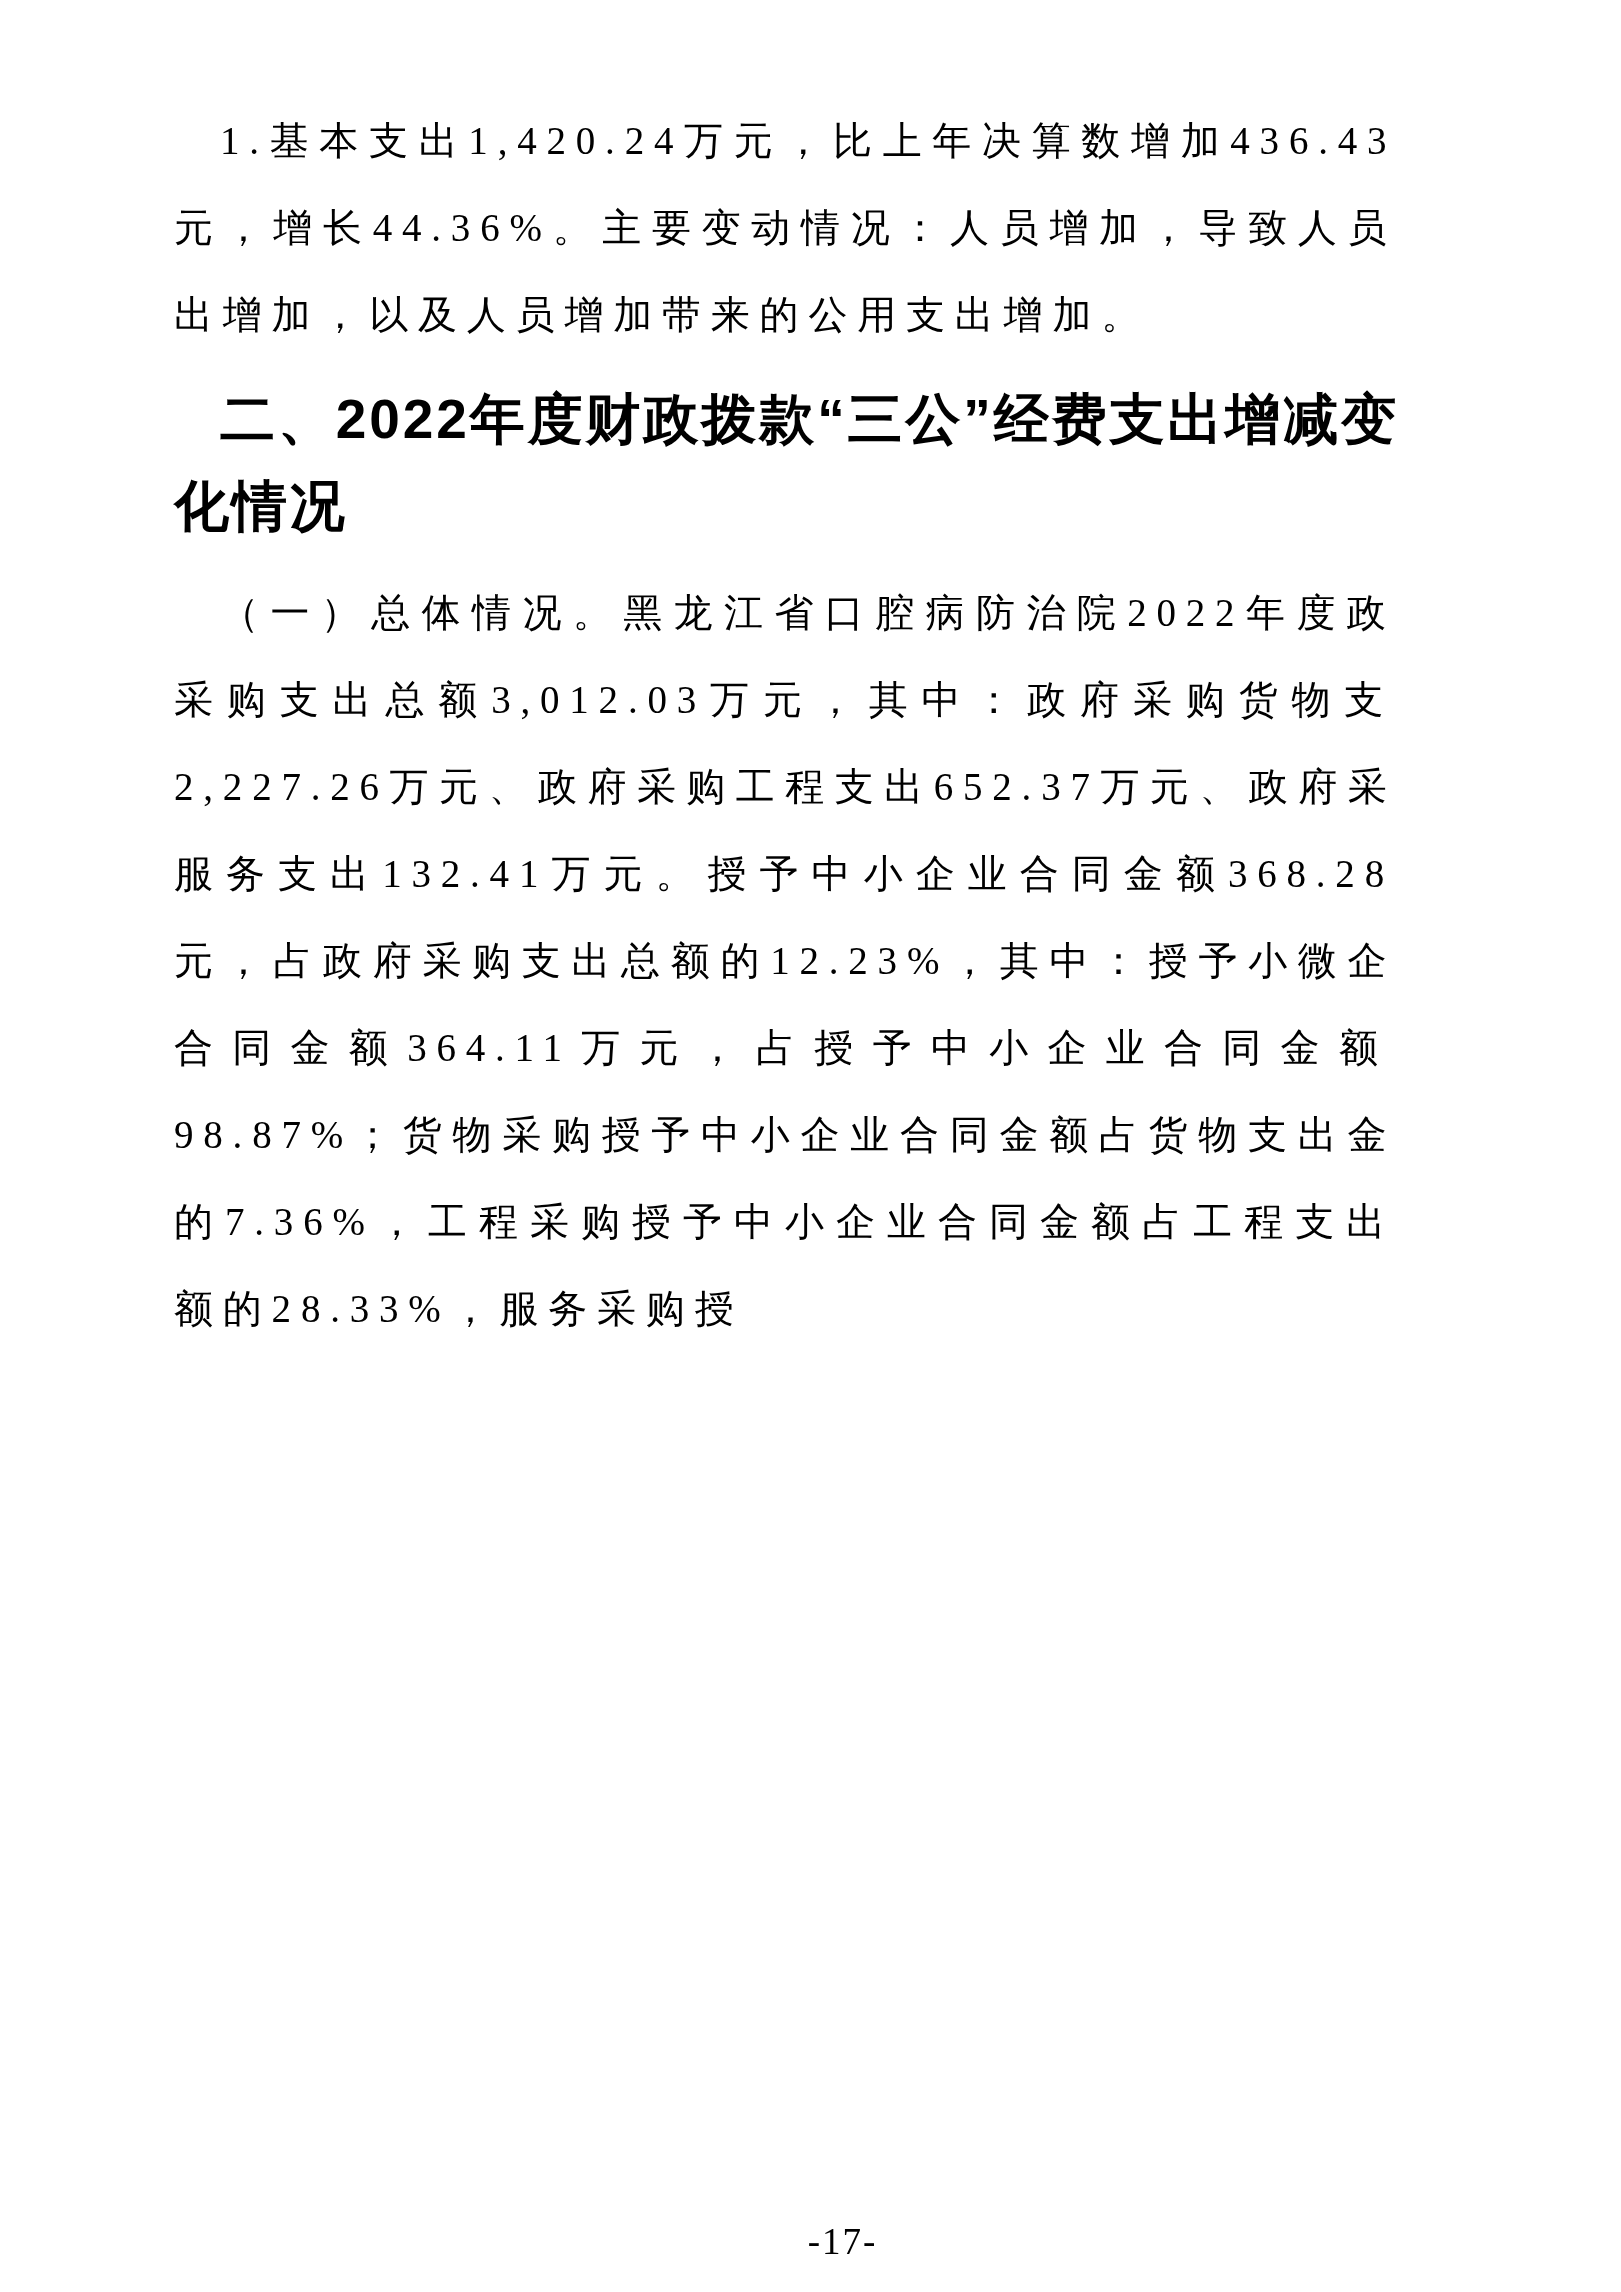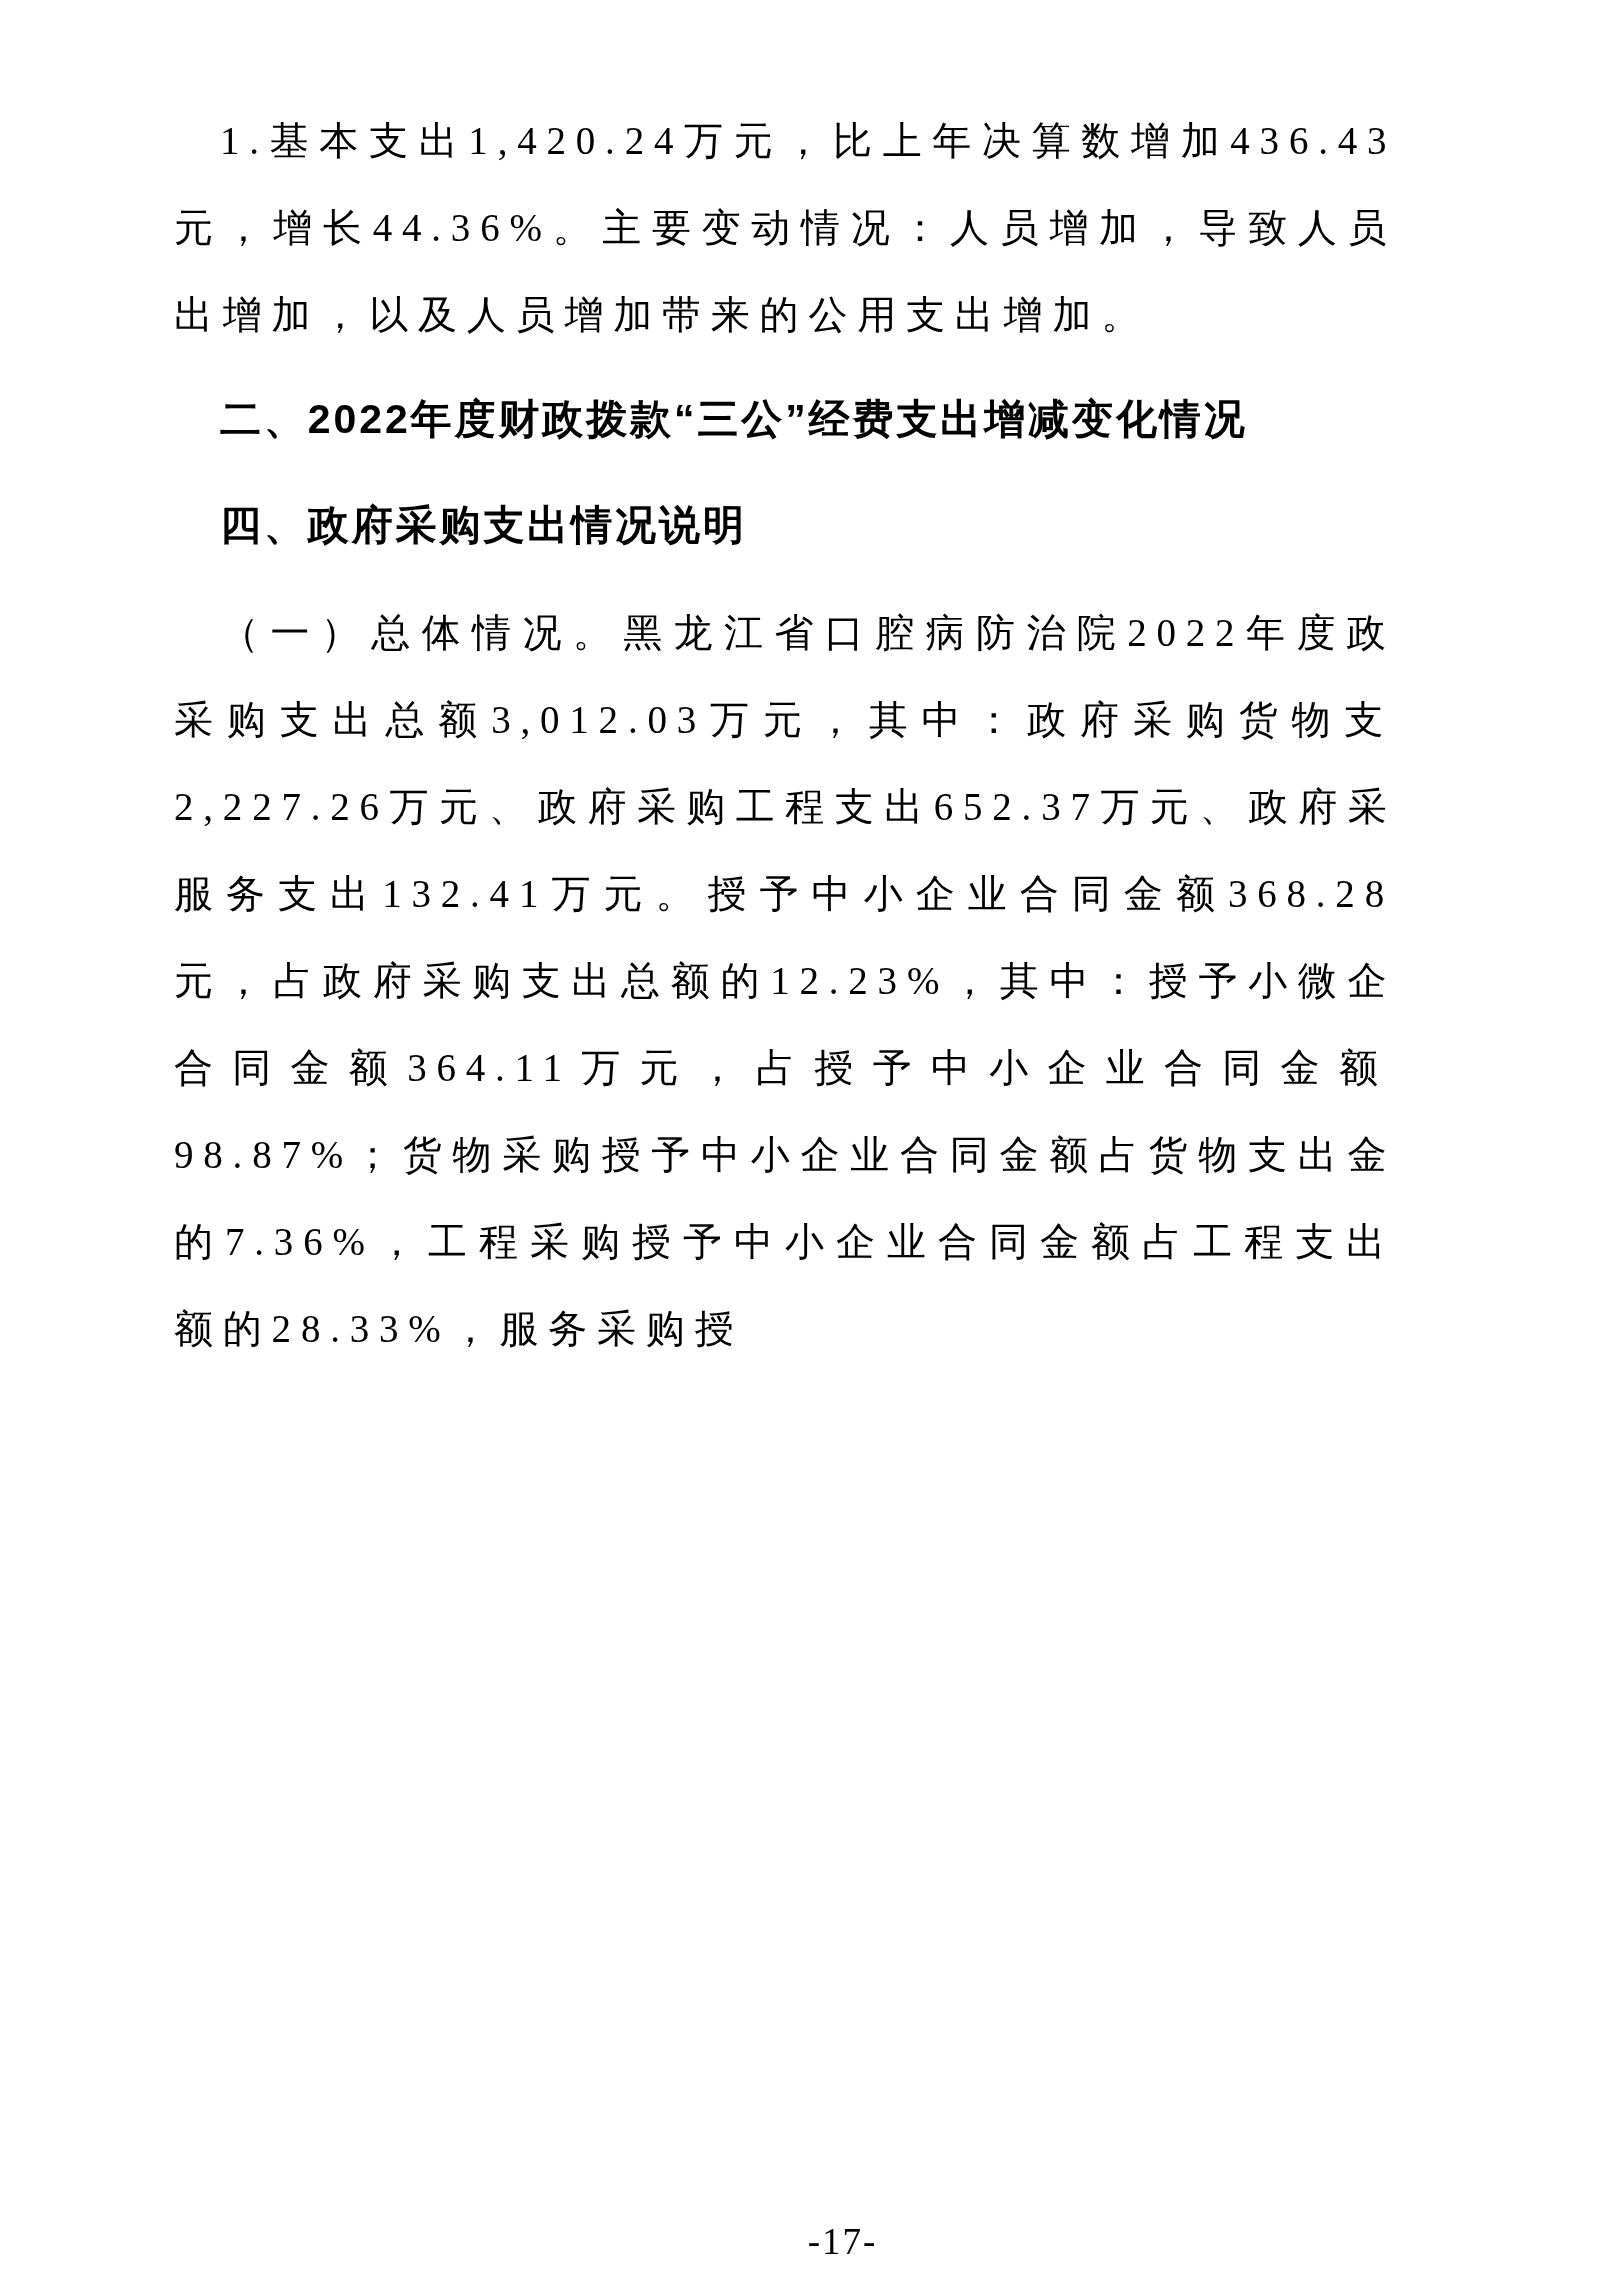--- a/index.html
+++ b/index.html
@@ -28,21 +28,21 @@
       line-height: 87px;
       letter-spacing: 9.8px;
       text-align: justify;
       text-justify: inter-character;
       text-indent: 46px;
       font-family: "Liberation Serif", "DejaVu Serif", serif;
       color: #000000;
     }
     .heading-para {
       margin: 17.6px 0 19.6px 0;
-      font-size: 41px;
+      font-size: 55px;
       line-height: 87px;
       letter-spacing: 2.9px;
       font-weight: bold;
       text-indent: 46px;
       font-family: "Liberation Sans", "DejaVu Sans", sans-serif;
       color: #000000;
     }
     .footer {
       position: absolute;
       top: 2217px;
@@ -64,21 +64,20 @@
   <div class="content">
 
     <p class="body-para">1.基本支出1,420.24万元，比上年决算数增加436.43万元，增长44.36%。主要变动情况：人员增加，导致人员支出增加，以及人员增加带来的公用支出增加。</p>
 
 
     <h2 class="heading-para">二、2022年度财政拨款“三公”经费支出增减变化情况</h2>
 
 
 
 
-    <h2 class="heading-para">四、政府采购支出情况说明</h2>
 
     <p class="body-para">（一）总体情况。黑龙江省口腔病防治院2022年度政府采购支出总额3,012.03万元，其中：政府采购货物支出2,227.26万元、政府采购工程支出652.37万元、政府采购服务支出132.41万元。授予中小企业合同金额368.28万元，占政府采购支出总额的12.23%，其中：授予小微企业合同金额364.11万元，占授予中小企业合同金额的98.87%；货物采购授予中小企业合同金额占货物支出金额的7.36%，工程采购授予中小企业合同金额占工程支出金额的28.33%，服务采购授</p>
 
   </div>
 
   <div class="footer">-17-</div>
 </div>
 
 
 </body></html>

